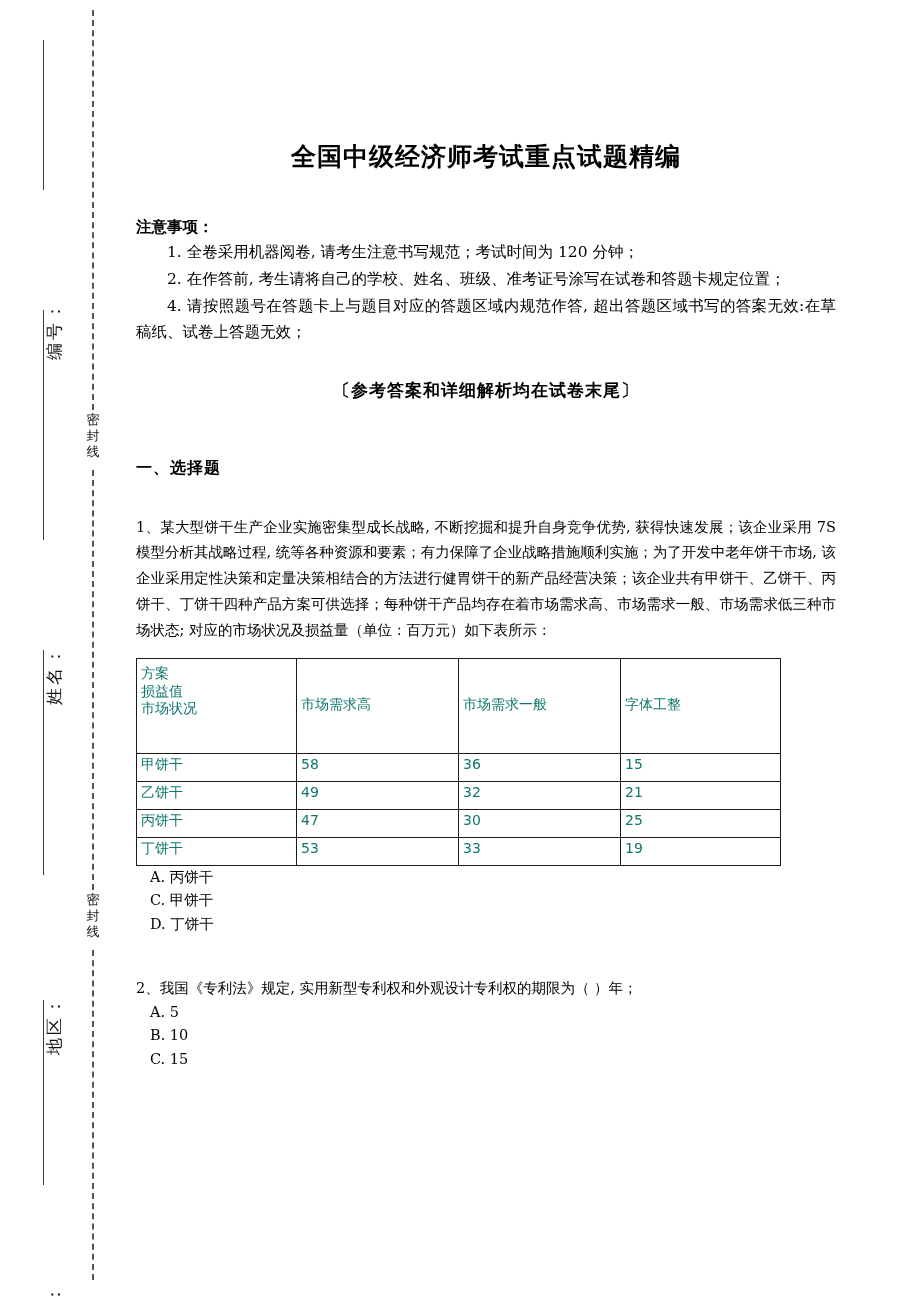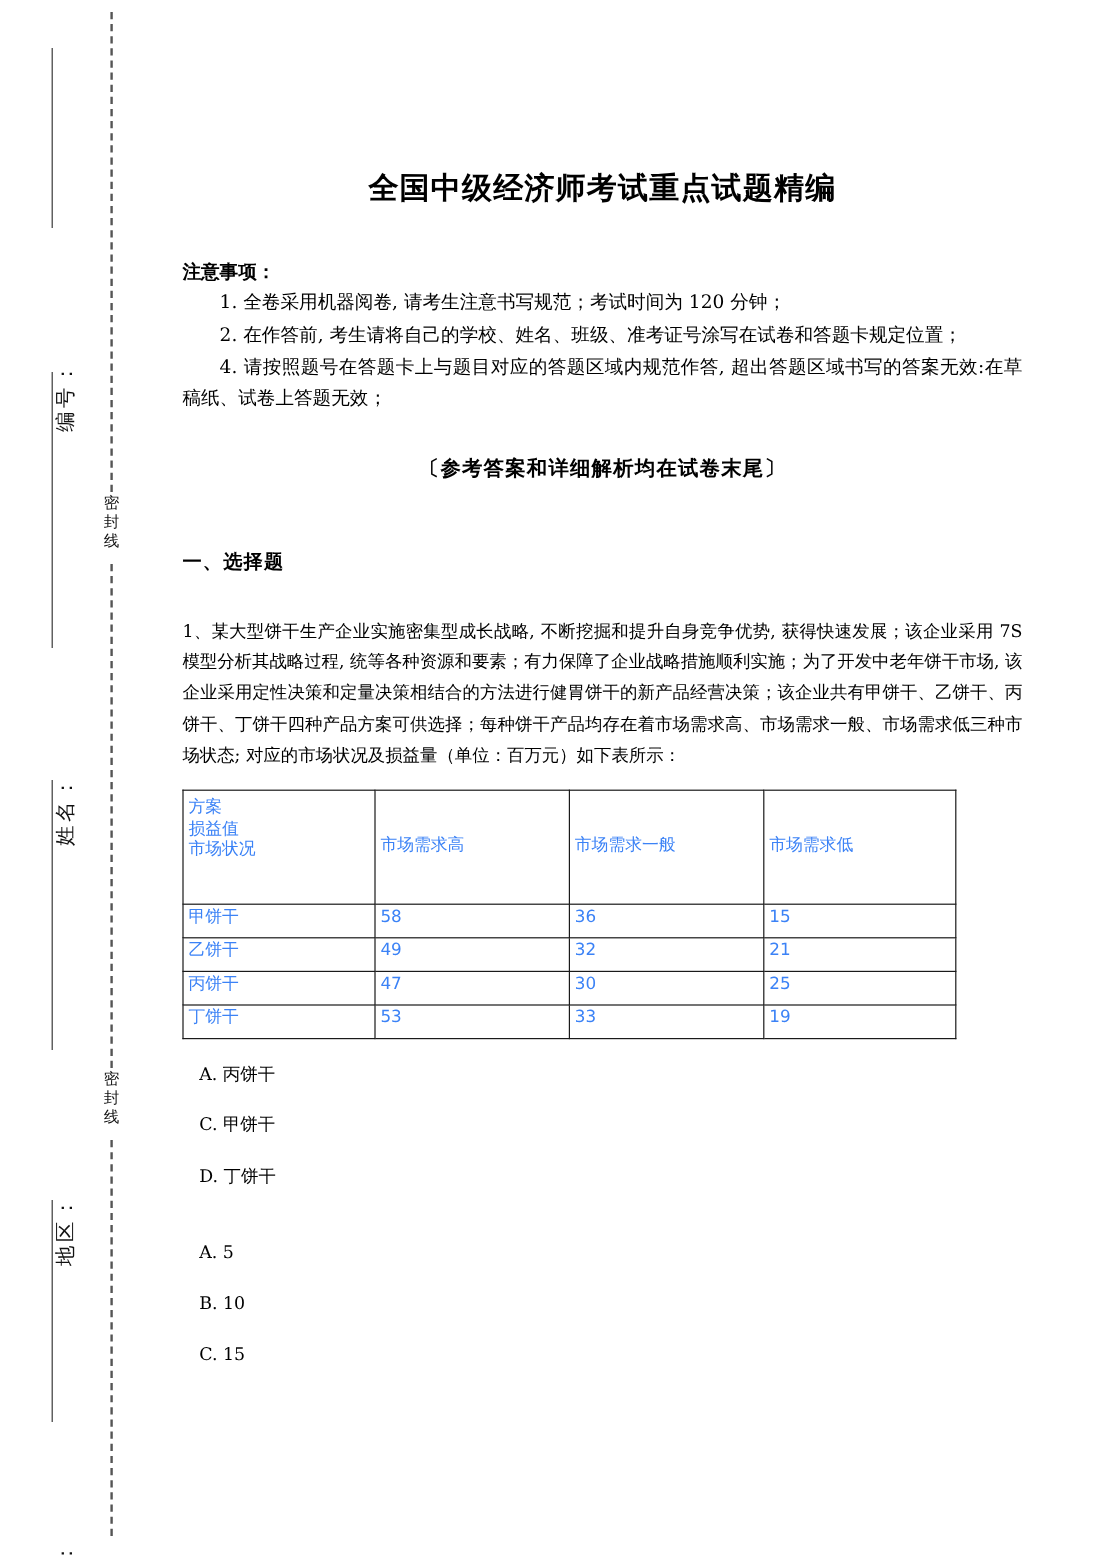--- a/index.html
+++ b/index.html
@@ -60,21 +60,21 @@
     line-height: 16px;
     color: #111;
     background: #ffffff;
     letter-spacing: 0;
   }
   .vert-seal span { display: block; }
 
   
   .content {
     position: absolute;
-    left: 152px;
+    left: 136px;
     top: 0;
     width: 700px;
   }
 
   .doc-title {
     text-align: center;
     font-size: 25px;
     font-weight: bold;
     letter-spacing: 1px;
     margin: 0;
@@ -127,21 +127,21 @@
     table-layout: fixed;
     font-family: "DejaVu Sans", "Liberation Sans", sans-serif;
   }
   .payoff-table td {
     border: 1px solid #1a1a1a;
     padding: 2px 4px;
     font-size: 14px;
     vertical-align: top;
     line-height: 1.28;
     height: 23px;
-    color: #3b82f6;
+    color: #0f766e;
   }
   .payoff-table .hdr-cell {
     height: 86px;
     vertical-align: top;
     padding-top: 6px;
   }
   .payoff-table .hdr-corner span { display: block; }
   .payoff-table .hdr-label {
     vertical-align: middle;
     padding-top: 0;
@@ -153,21 +153,21 @@
 
   .q-sub {
     font-size: 14.5px;
     line-height: 1.7;
     margin-top: 12px;
   }
   .opt {
     font-size: 14.5px;
     line-height: 1.62;
     margin-left: 14px;
-    margin-top: 19px;
+    margin-top: 0;
   }
   .q2-block { margin-top: 40px; }
   .q2-stem { font-size: 14.5px; line-height: 1.7; }
 </style>
 </head>
 <body>
 
 <div class="margin-area">
 
   <div class="solid-seg" style="top:40px; height:150px;"></div>
@@ -229,21 +229,21 @@
     </colgroup>
     <tbody>
       <tr>
         <td class="hdr-cell hdr-corner">
           <span>方案</span>
           <span>损益值</span>
           <span>市场状况</span>
         </td>
         <td class="hdr-cell hdr-label">市场需求高</td>
         <td class="hdr-cell hdr-label">市场需求一般</td>
-        <td class="hdr-cell hdr-label">市场需求低</td>
+        <td class="hdr-cell hdr-label">字体工整</td>
       </tr>
       <tr>
         <td>甲饼干</td>
         <td>58</td>
         <td>36</td>
         <td>15</td>
       </tr>
       <tr>
         <td>乙饼干</td>
         <td>49</td>
@@ -263,18 +263,19 @@
         <td>19</td>
       </tr>
     </tbody>
   </table>
 
   <div class="opt">A. 丙饼干</div>
   <div class="opt">C. 甲饼干</div>
   <div class="opt">D. 丁饼干</div>
 
   <div class="q2-block">
+    <div class="q2-stem">2、我国《专利法》规定, 实用新型专利权和外观设计专利权的期限为（ ）年；</div>
     <div class="opt">A. 5</div>
     <div class="opt">B. 10</div>
     <div class="opt">C. 15</div>
   </div>
 
 </div>
 
 </body></html>

